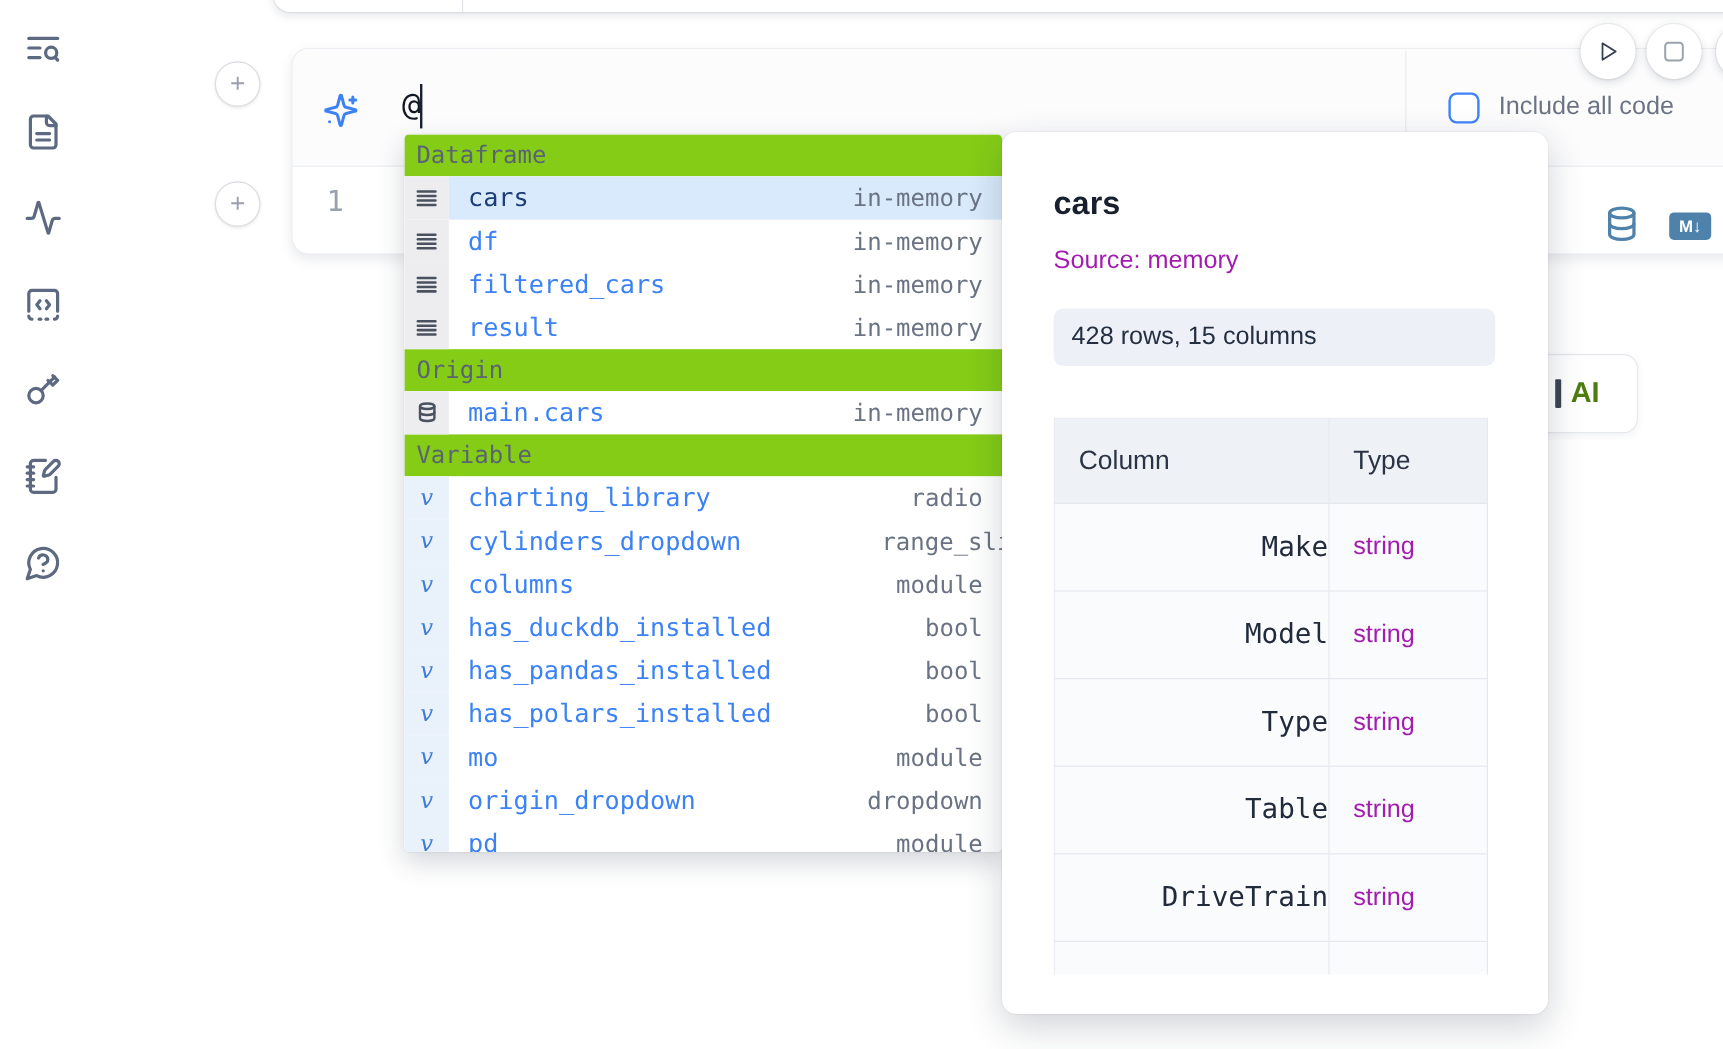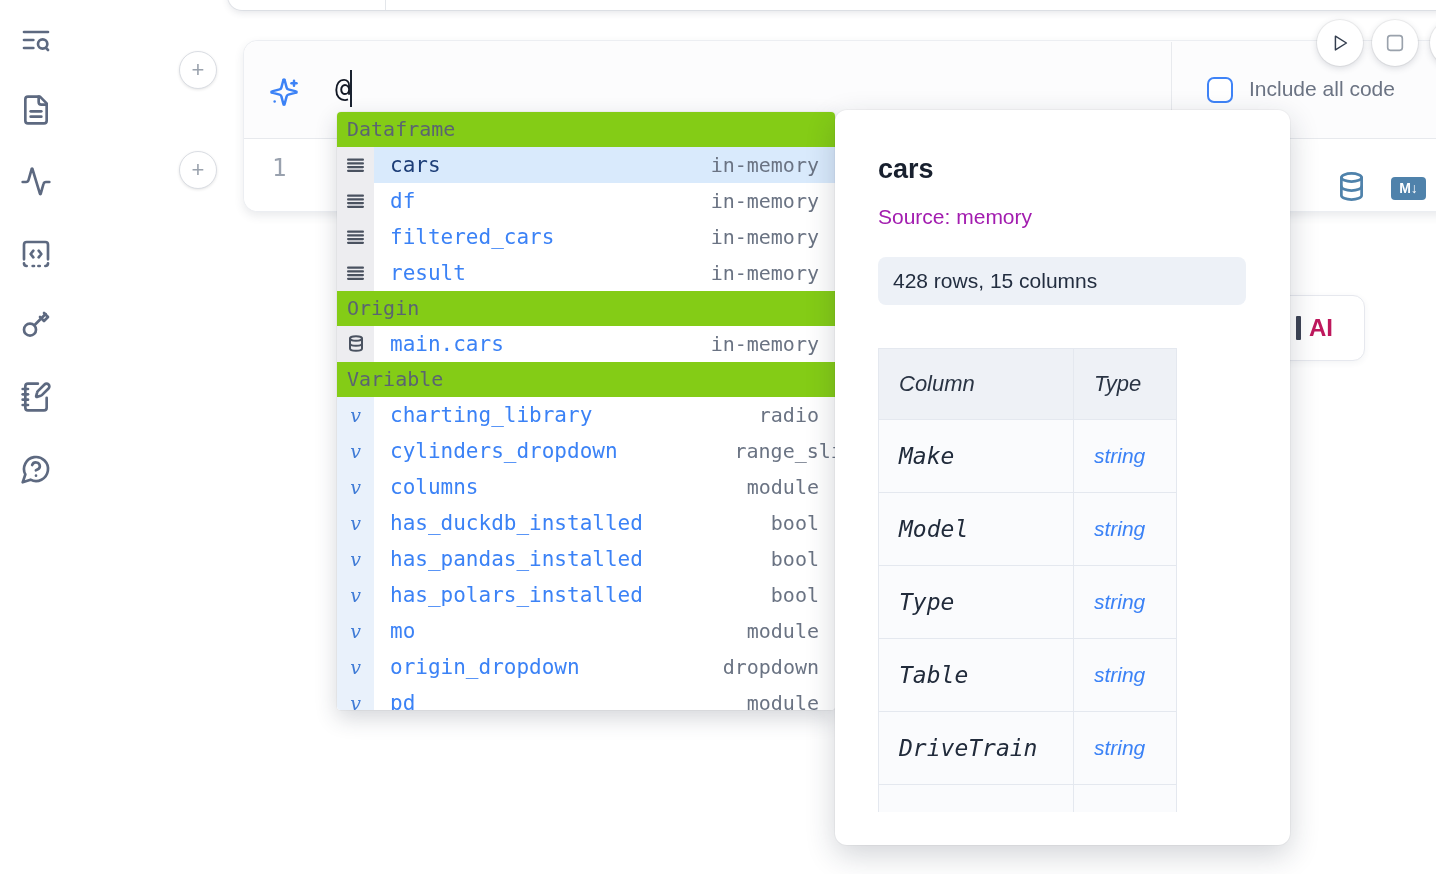--- a/index.html
+++ b/index.html
@@ -78,36 +78,36 @@
 
   
   .panel { position:absolute; left:835px; top:110px; width:455px; height:735px; background:#fff;
     border-radius:12px; box-shadow:0 10px 30px rgba(30,40,60,0.20), 0 0 0 1px rgba(0,0,0,0.03);
     z-index:30; }
   .panel-title { position:absolute; left:43px; top:44px; font-size:27px; font-weight:bold; color:#18202e; }
   .panel-source { position:absolute; left:43px; top:95px; font-size:21px; color:#a21caf; }
   .panel-pill { position:absolute; left:43px; top:147px; width:368px; height:48px; background:#edf1f7;
     border-radius:8px; font-size:21px; color:#232e40; line-height:48px; padding-left:15px; }
   .panel-table-wrap { position:absolute; left:43px; top:238px; width:369px; height:464px; overflow:hidden; }
-  table.schema { border-collapse:collapse; width:299px;font-style:italic; }
+  table.schema { border-collapse:collapse; width:362px; }
   table.schema td, table.schema th { border:1px solid #e4e8ef; }
   table.schema th { height:71px; background:#eef1f6; font-weight:normal; text-align:left;
     font-size:22px; color:#2a3444; padding-left:20px; }
   table.schema td { height:73px; background:#fafbfd; padding-left:20px; }
   th.col-column, td.col-column { width:233px; }
   th.col-type, td.col-type { width:136px; }
-  td.col-column { font-family:"DejaVu Sans Mono",monospace; font-size:23px; color:#212b3b; }
-  td.col-type { font-size:21px; color:#3b82f6; }
+  td.col-column { font-family:"DejaVu Sans Mono",monospace; font-size:23px; color:#212b3b;text-align:right; }
+  td.col-type { font-size:21px; color:#a21caf; }
 
   
   .ai-partial { position:absolute; left:1262px; top:295px; width:103px; height:66px; background:#fff;
     border:1px solid #e6e8ee; border-radius:12px; box-shadow:0 2px 6px rgba(50,60,80,0.06);
     z-index:25; cursor:pointer; display:flex; align-items:center; }
   .ai-partial .stub { width:5px; height:24px; background:#3c4354; border-radius:1px; margin-left:33px; }
-  .ai-partial .ai-label { font-size:24px; font-weight:bold; color:#be185d; margin-left:8px; }
+  .ai-partial .ai-label { font-size:24px; font-weight:bold; color:#4d7c0f; margin-left:8px; }
 </style>
 </head>
 <body>
 
 <div class="side-icon" style="top:24px">
   <svg viewBox="0 0 24 24">
       <path d="M21 6H3"></path>
       <path d="M10 12H3"></path>
       <path d="M10 18H3"></path>
       <circle cx="17" cy="15" r="3.5"></circle>

